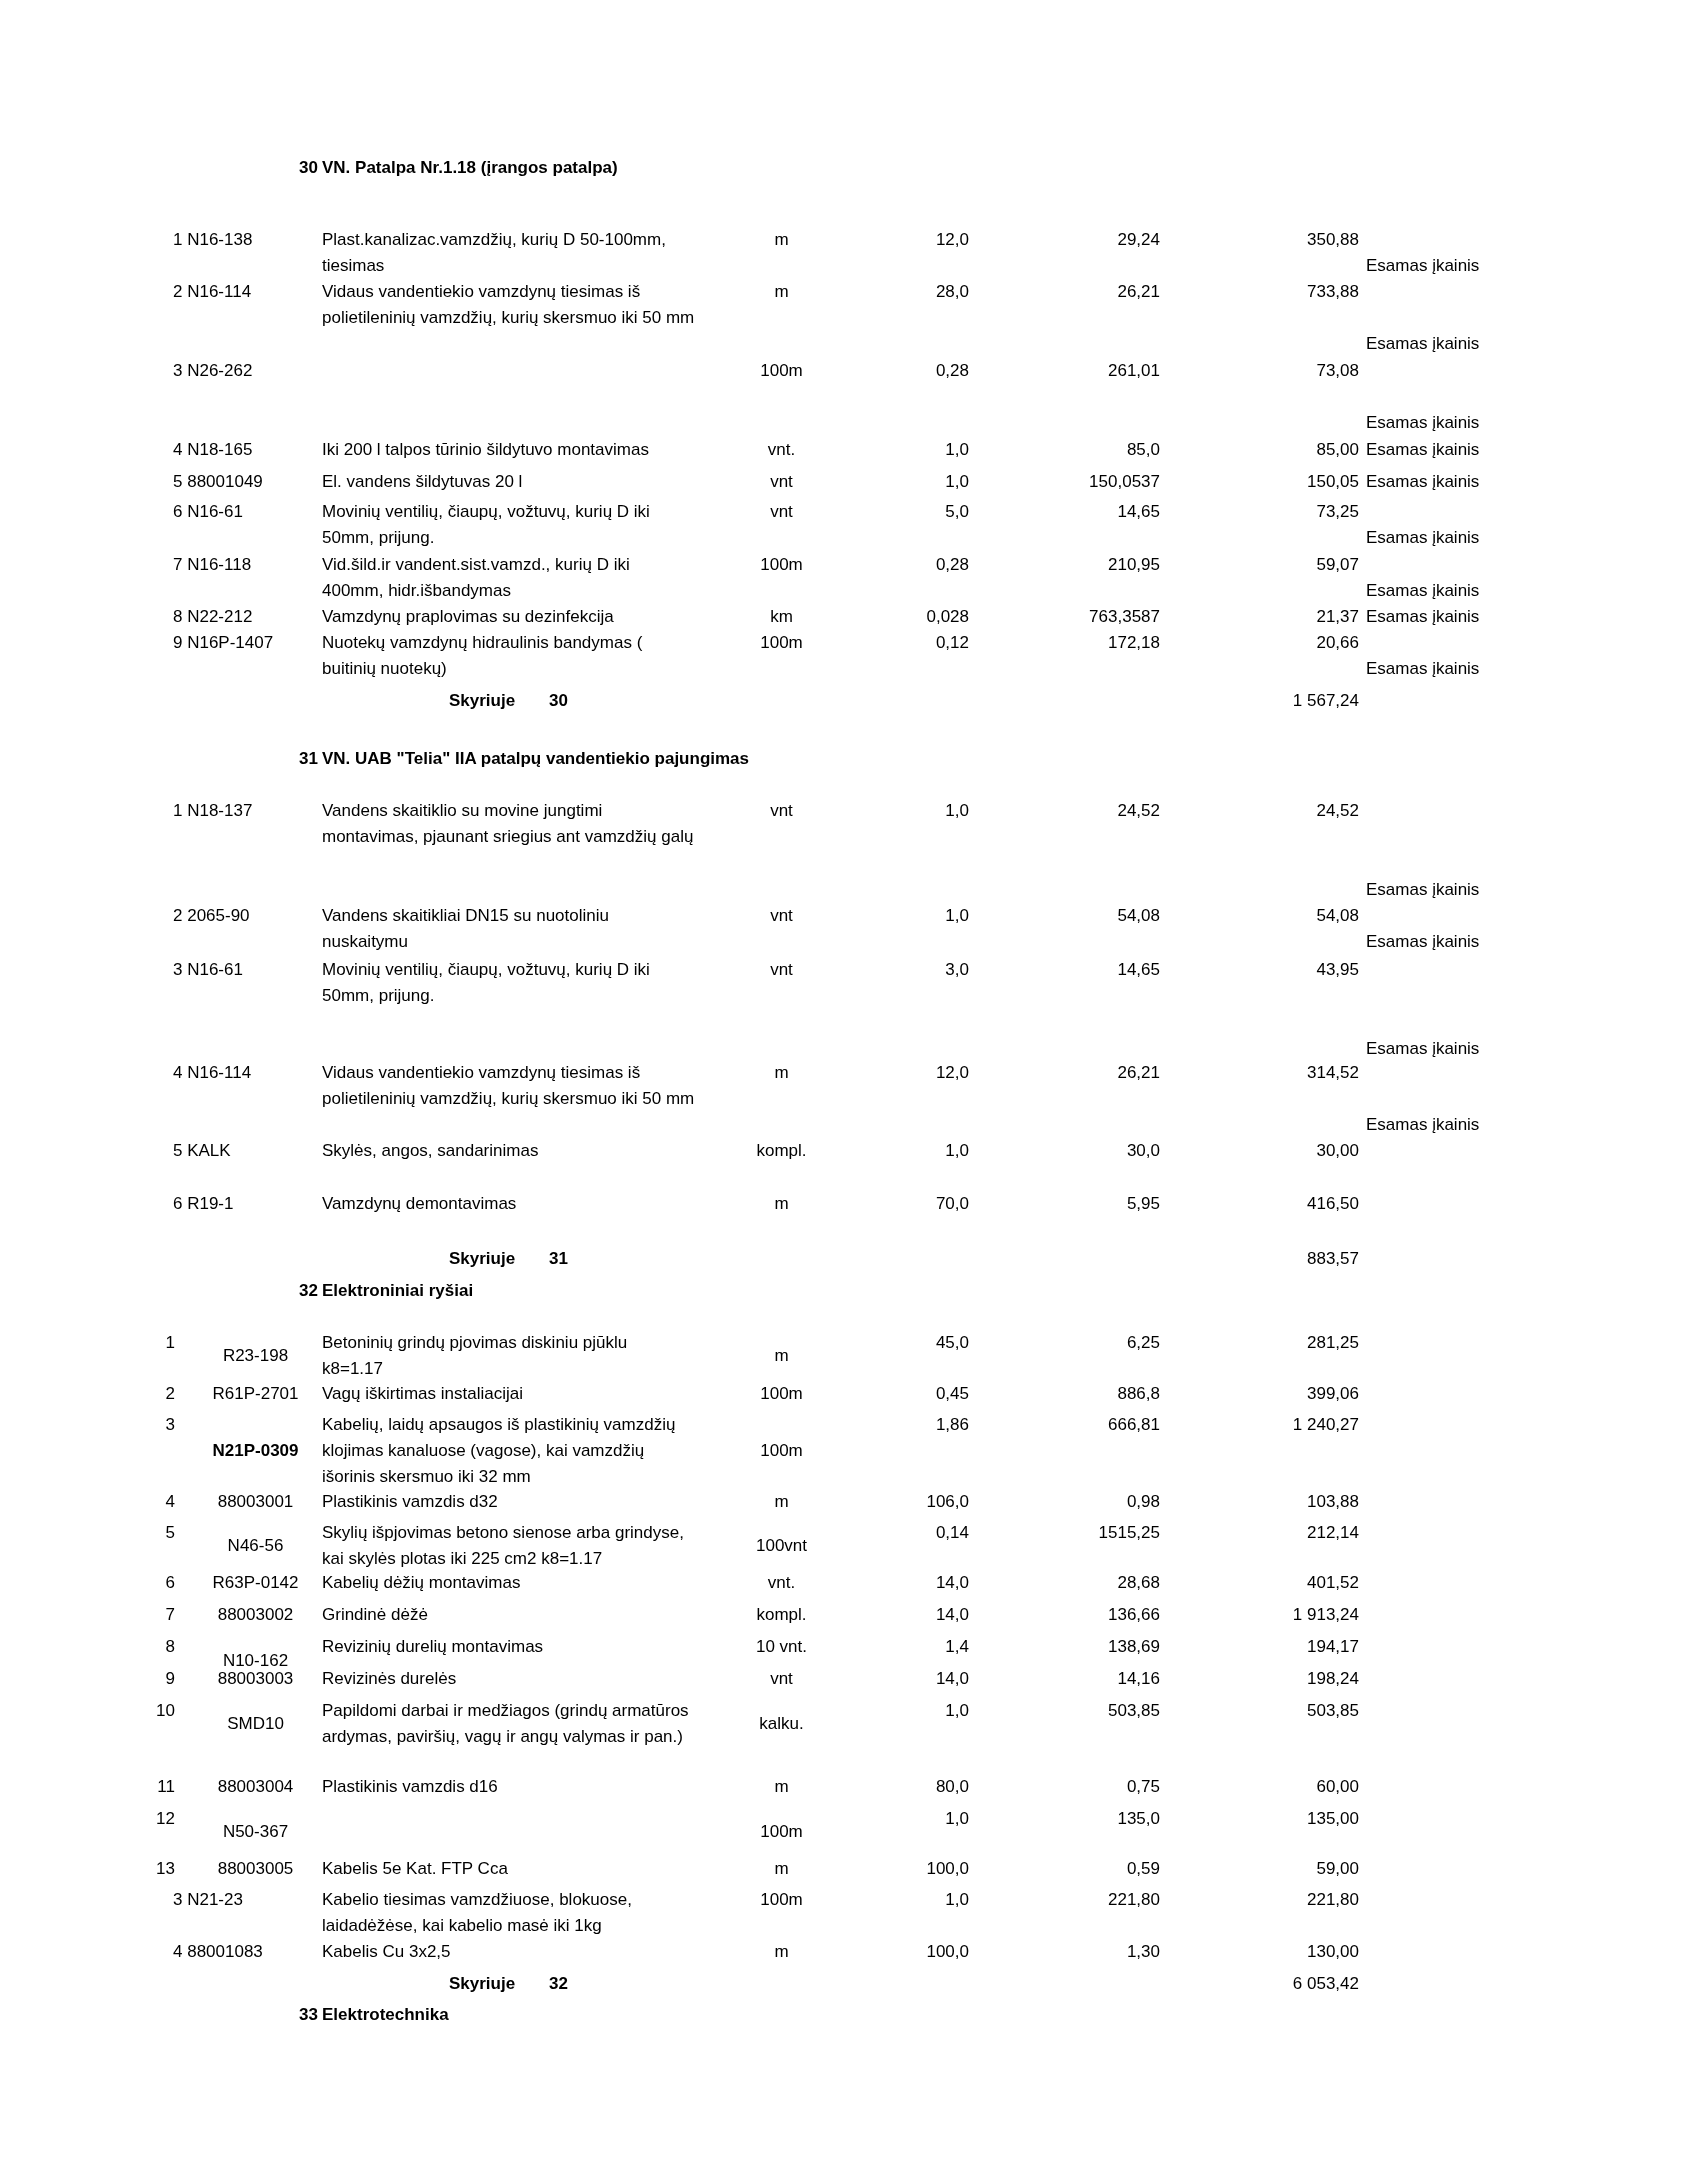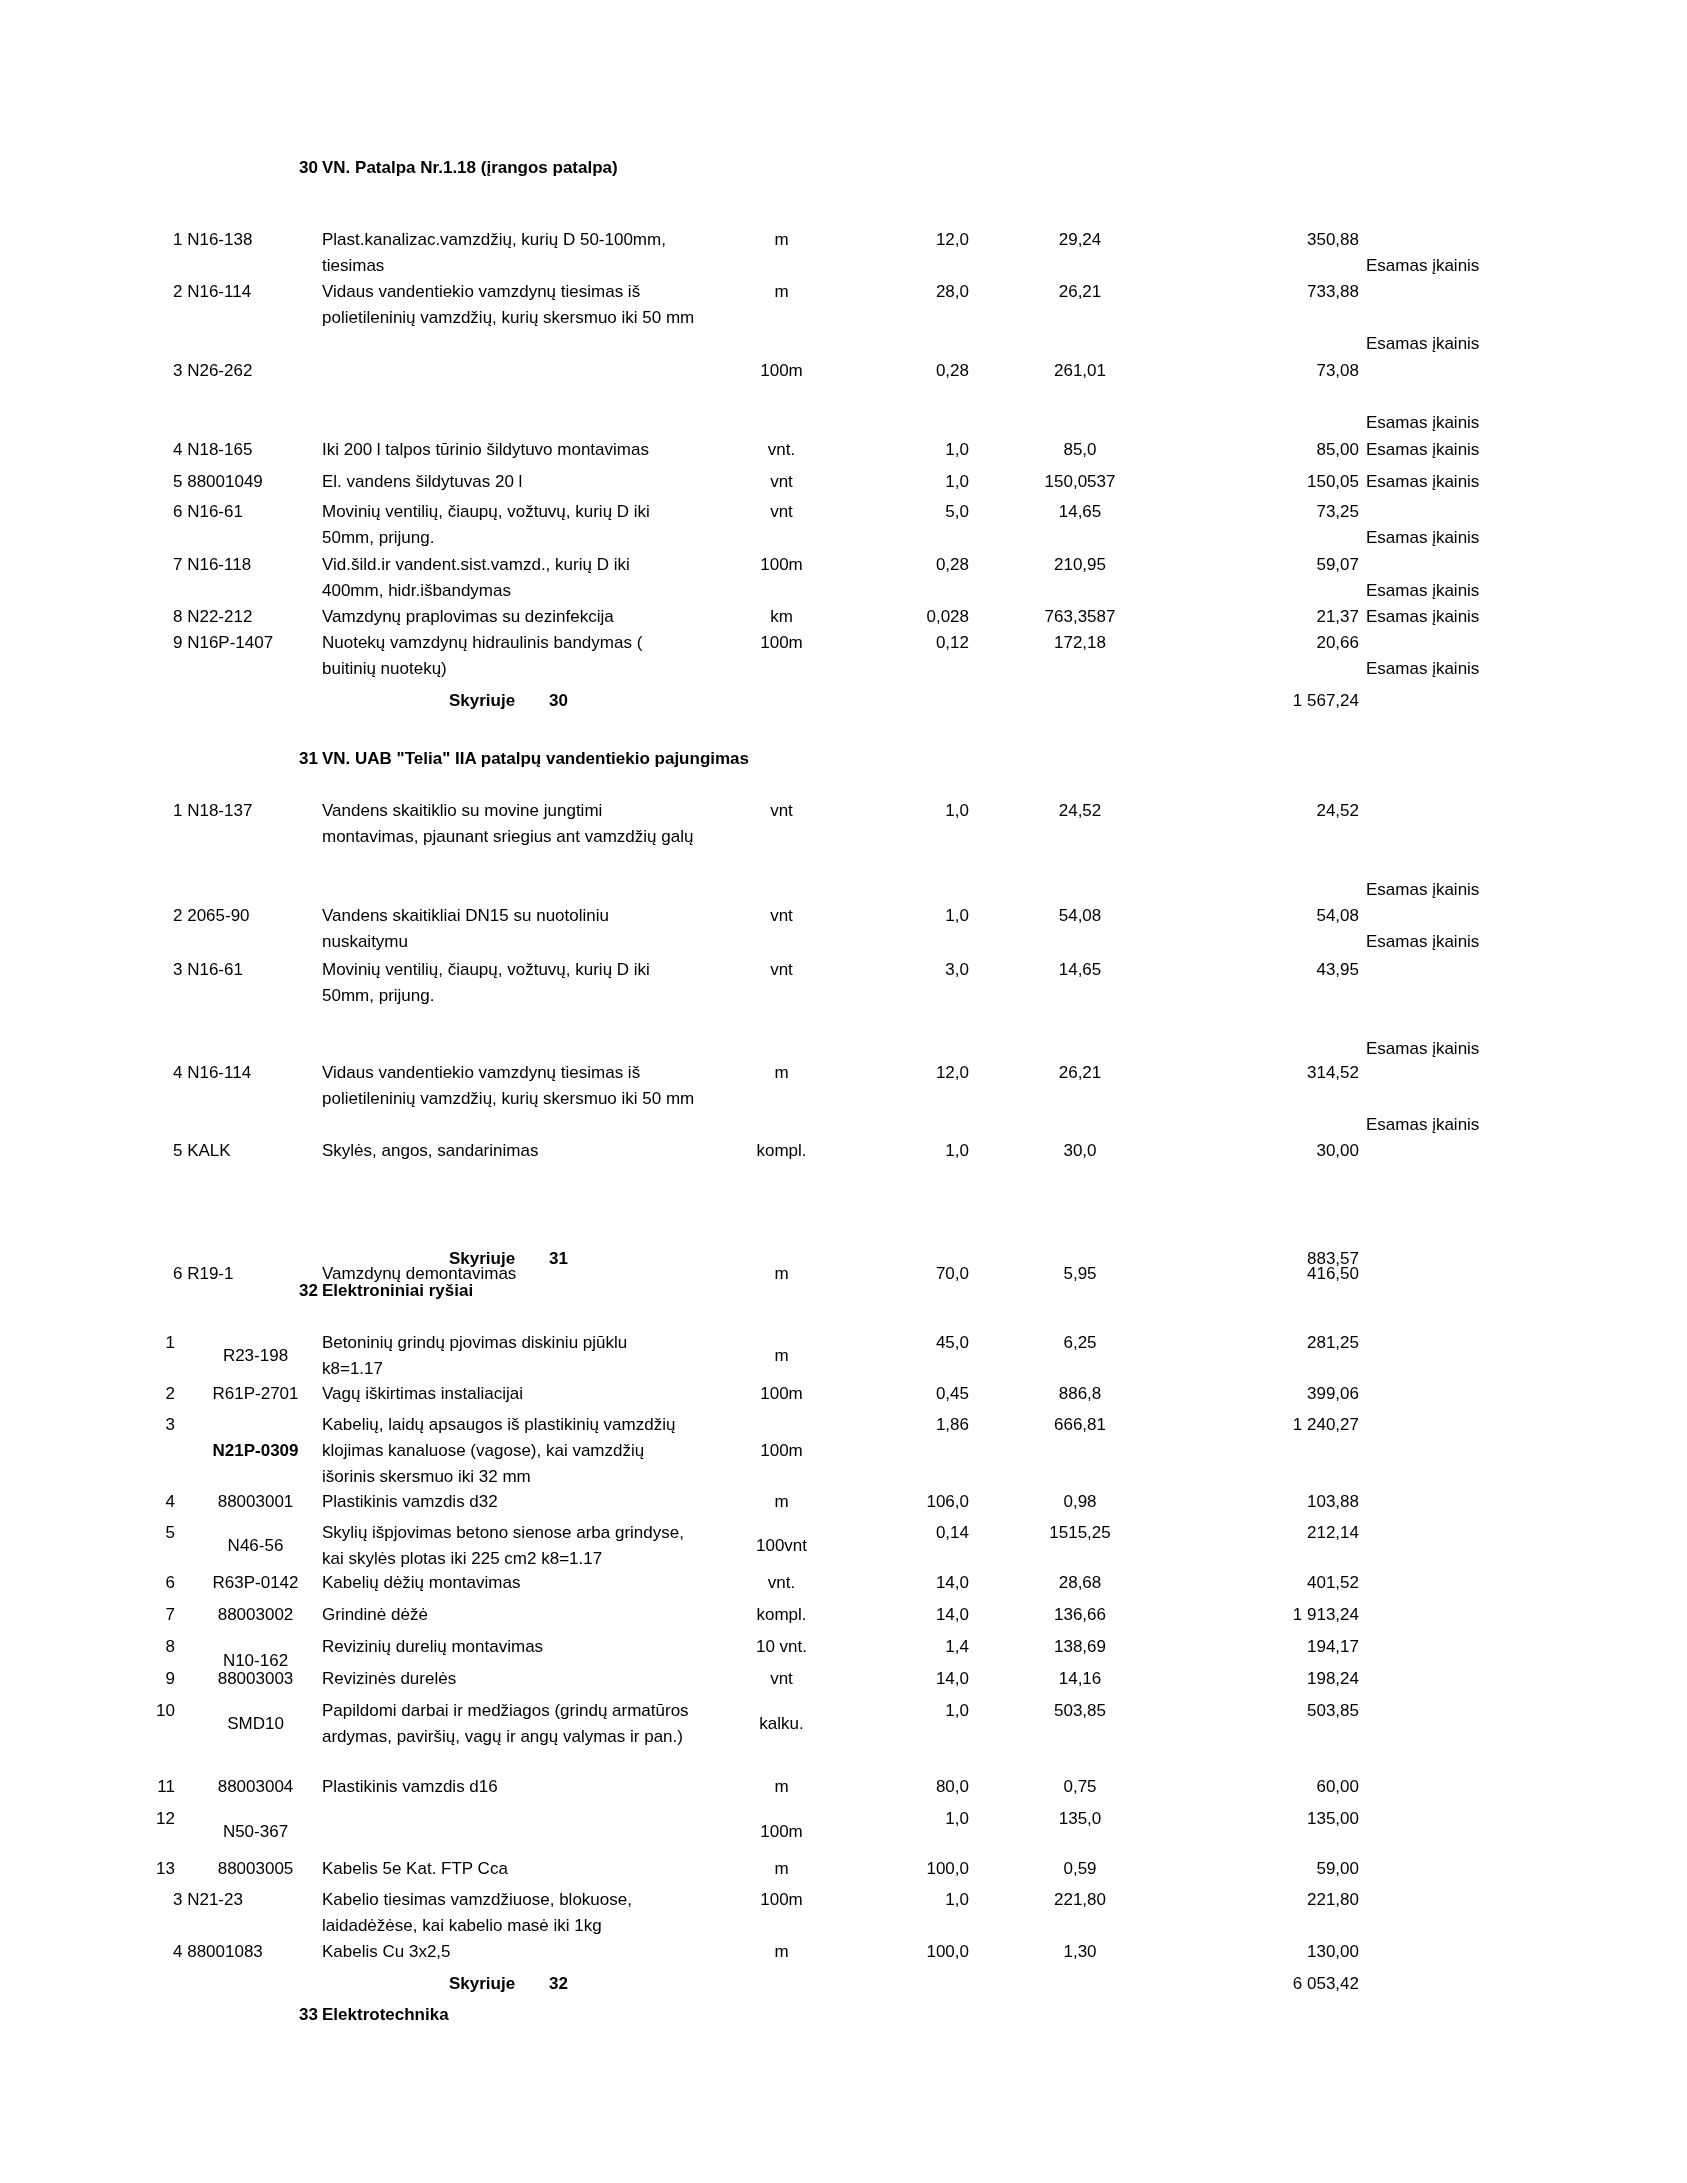--- a/index.html
+++ b/index.html
@@ -18,21 +18,21 @@
   .h-num{position:absolute;left:262px;width:56px;text-align:right;white-space:nowrap;}
   .h-title{position:absolute;left:322px;white-space:nowrap;}
   .row{position:absolute;left:0;width:1687px;}
   .numcode{position:absolute;left:173px;white-space:nowrap;}
   .rnum{position:absolute;left:143px;width:32px;text-align:right;white-space:nowrap;}
   .rcode{position:absolute;left:198px;width:115px;text-align:center;white-space:nowrap;}
   .desc{position:absolute;left:322px;width:445px;}
   .desc div{white-space:nowrap;height:26px;}
   .unit{position:absolute;left:738px;width:87px;text-align:center;white-space:nowrap;}
   .qty{position:absolute;left:842px;width:127px;text-align:right;white-space:nowrap;}
-  .price{position:absolute;left:1000px;width:160px;text-align:center;white-space:nowrap;}
+  .price{position:absolute;left:1000px;width:160px;text-align:right;white-space:nowrap;}
   .total{position:absolute;left:1159px;width:200px;text-align:right;white-space:nowrap;}
   .note{position:absolute;left:1366px;white-space:nowrap;}
   .sum-label{position:absolute;left:449px;font-weight:bold;white-space:nowrap;}
   .sum-num{position:absolute;left:520px;width:48px;text-align:right;font-weight:bold;white-space:nowrap;}
 </style>
 </head>
 <body>
 
 <div class="page" id="page">
     <div class="section-heading" style="top: 155px;">
@@ -200,21 +200,21 @@
     <div class="row" style="top: 1138px; height: 26px;">
       <div class="numcode">5 KALK</div>
       <div class="unit">kompl.</div>
       <div class="desc">
         <div>Skylės, angos, sandarinimas</div>
       </div>
       <div class="qty">1,0</div>
       <div class="price">30,0</div>
       <div class="total">30,00</div>
     </div>
-    <div class="row" style="top: 1261px; height: 26px;">
+    <div class="row" style="top: 1191px; height: 26px;">
       <div class="numcode">6 R19-1</div>
       <div class="unit">m</div>
       <div class="desc">
         <div>Vamzdynų demontavimas</div>
       </div>
       <div class="qty">70,0</div>
       <div class="price">5,95</div>
       <div class="total">416,50</div>
     </div>
     <div class="row" style="top: 1246px; height: 26px;">

